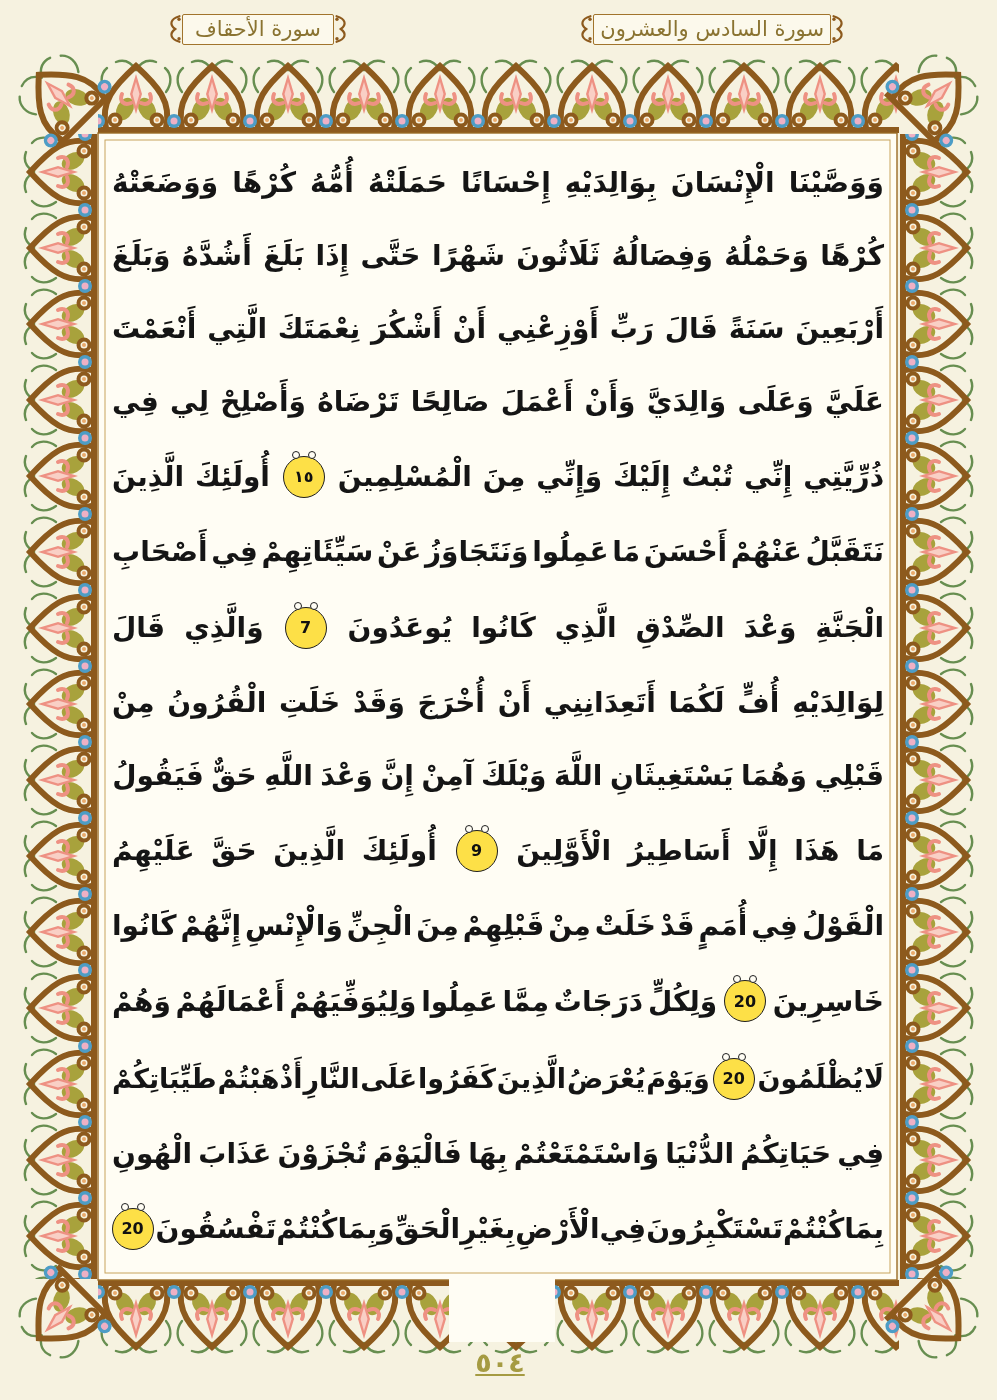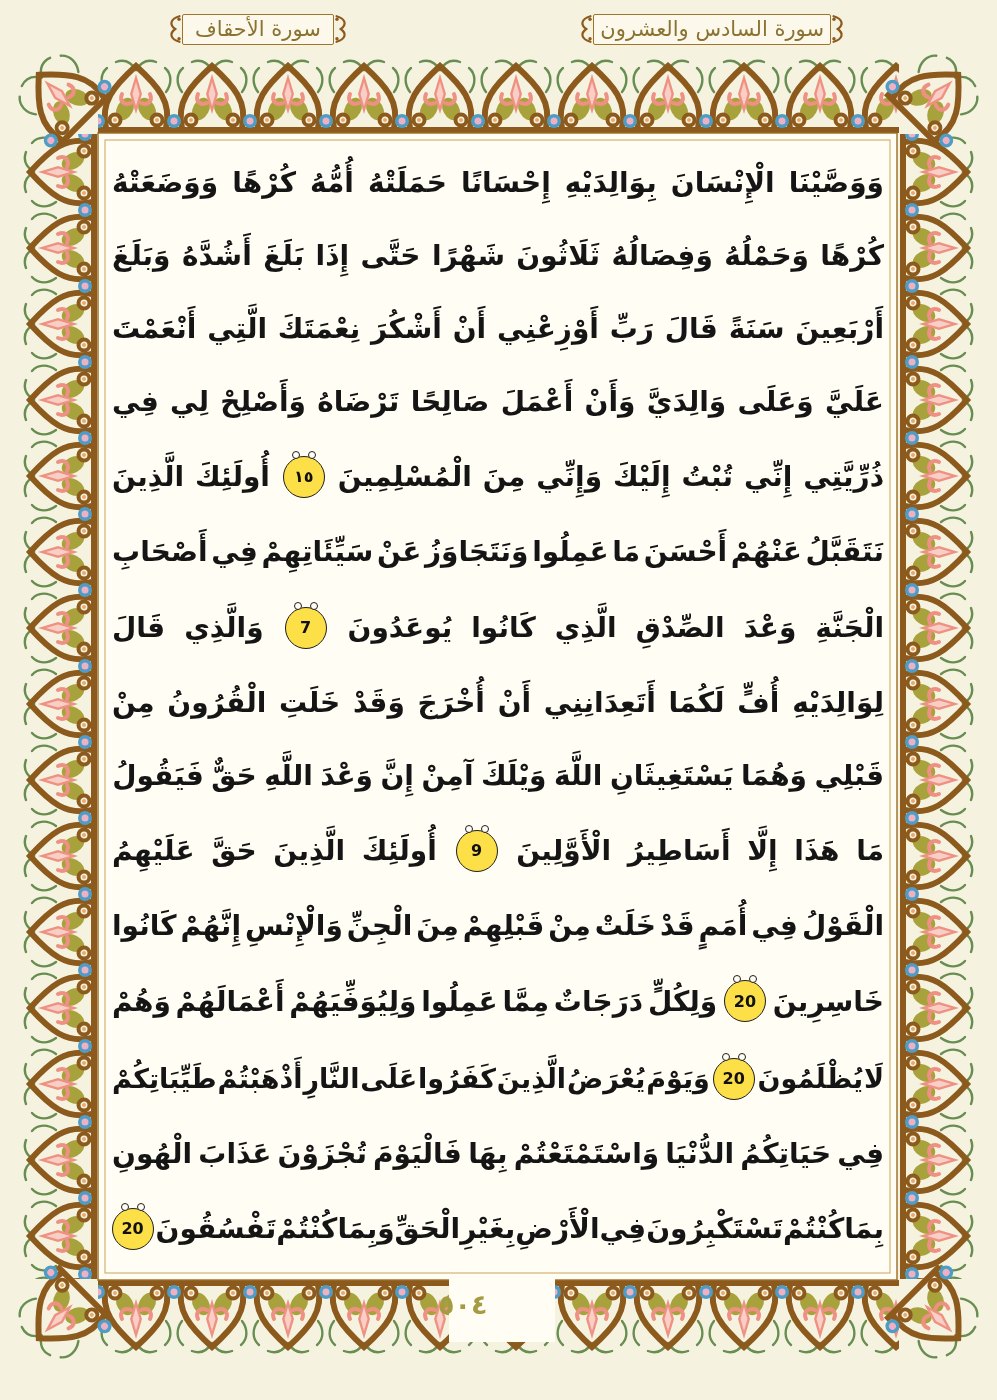--- a/index.html
+++ b/index.html
@@ -39,22 +39,22 @@
   }
   .verse-marker::before,.verse-marker::after{
     content:"";position:absolute;top:-6px;width:6px;height:6px;
     border:1.3px solid #1f1f1f;border-radius:50%;background:#fffdf4;
   }
   .verse-marker::before{left:8px;}
   .verse-marker::after{right:8px;}
 
   
   .pagenum{
-    position:absolute;left:438px;top:1289px;width:124px;z-index:2;text-align:left;
-    font-size:27px;font-weight:bold;color:#a59b42;letter-spacing:3px;direction:rtl;
+    position:absolute;left:438px;top:1347px;width:124px;z-index:2;text-align:center;
+    font-size:27px;font-weight:bold;color:#a59b42;letter-spacing:3px;direction:rtl;text-decoration:underline;
   }
 </style>
 </head>
 <body>
 
 <svg class="border-art" width="997" height="1400" viewBox="0 0 997 1400" xmlns="http://www.w3.org/2000/svg">
   <defs>
     <g id="m">
 
       <g fill="none" stroke="#678e50" stroke-width="2.4" stroke-linecap="round">

